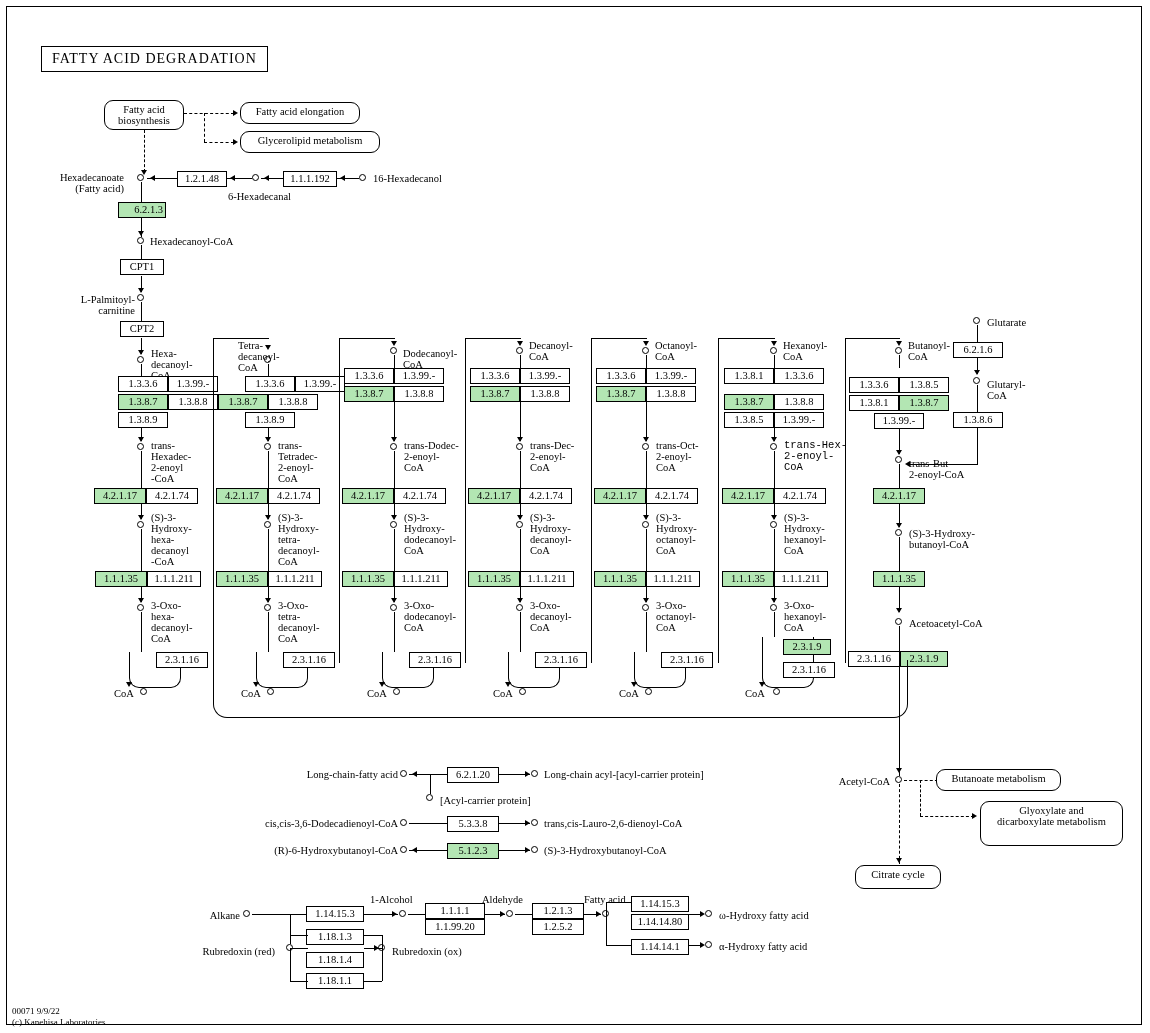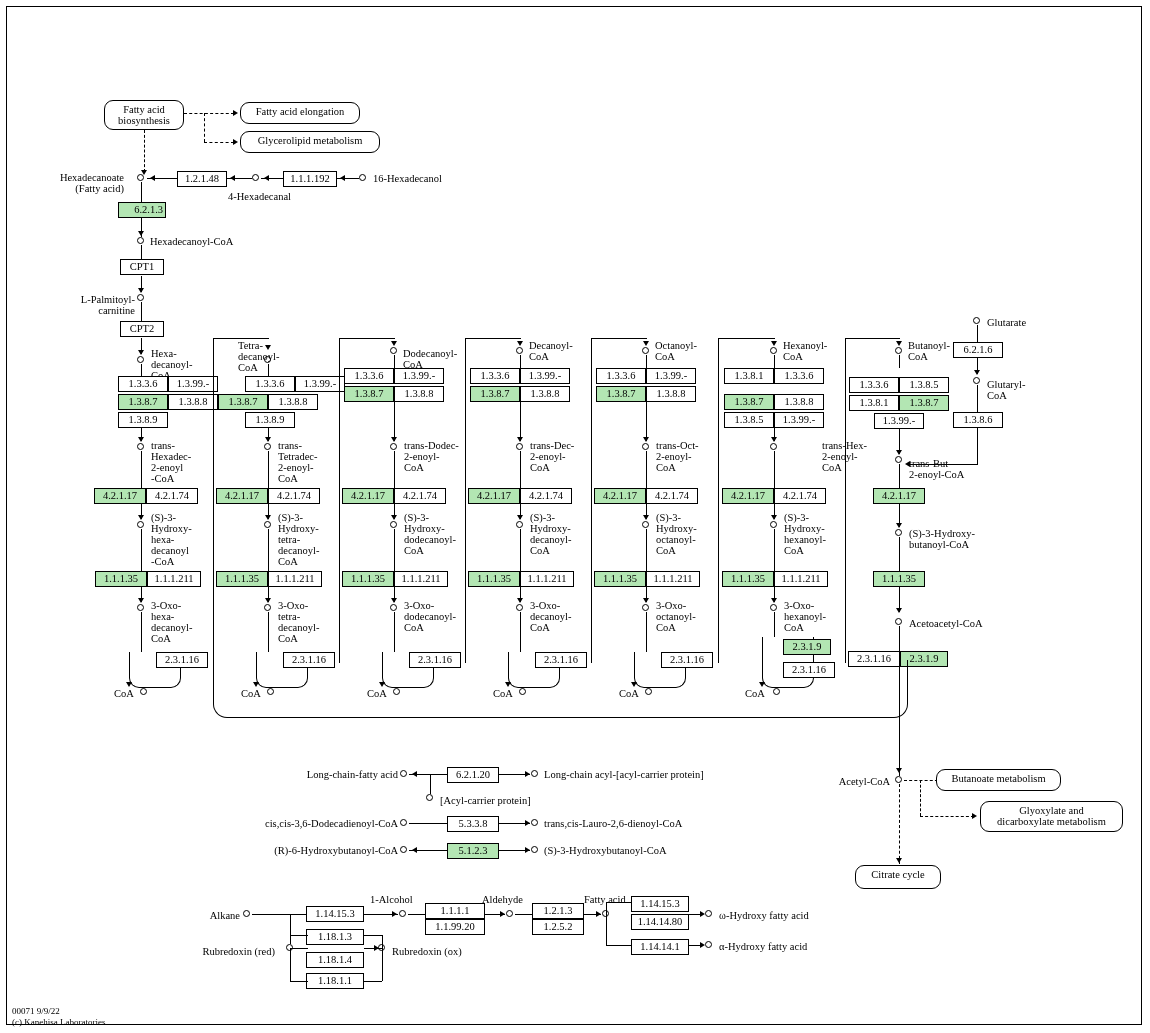--- a/index.html
+++ b/index.html
@@ -60,20 +60,21 @@
     position:absolute;border:1px solid #000;border-top:none;
     border-radius:0 0 14px 14px;box-sizing:border-box;
   }
 </style>
 </head>
 <body>
 
 <div id="canvas">
   <div class="border"></div>
 
+  <div class="title-box" style="left:41px;top:46px;">FATTY ACID DEGRADATION</div>
 
   <div class="rbox" style="left:104px;top:100px;width:80px;height:30px;white-space:pre;">Fatty acid
 biosynthesis</div>
   <div class="rbox" style="left:240px;top:102px;width:120px;height:22px;">Fatty acid elongation</div>
   <div class="rbox" style="left:240px;top:131px;width:140px;height:22px;">Glycerolipid metabolism</div>
 
   <div class="dhline" style="left:184px;top:113px;width:50px;"></div>
   <div class="arrow-r" style="left:233px;top:110px;"></div>
   <div class="dvline" style="left:204px;top:113px;height:29px;"></div>
   <div class="dhline" style="left:204px;top:142px;width:30px;"></div>
@@ -85,21 +86,21 @@
   <div class="lbl r" style="left:14px;top:172px;width:110px;">Hexadecanoate
 (Fatty acid)</div>
   <div class="node" style="left:137px;top:174px;"></div>
 
   <div class="hline" style="left:147px;top:178px;width:30px;"></div>
   <div class="ec" style="left:177px;top:171px;width:50px;text-align:center;">1.2.1.48</div>
   <div class="arrow-l" style="left:150px;top:175px;"></div>
   <div class="hline" style="left:227px;top:178px;width:25px;"></div>
   <div class="arrow-l" style="left:230px;top:175px;"></div>
   <div class="node" style="left:252px;top:174px;"></div>
-  <div class="lbl" style="left:228px;top:191px;">4-Hexadecanal</div>
+  <div class="lbl" style="left:228px;top:191px;">6-Hexadecanal</div>
 
   <div class="hline" style="left:261px;top:178px;width:22px;"></div>
   <div class="ec" style="left:283px;top:171px;width:54px;">1.1.1.192</div>
   <div class="arrow-l" style="left:264px;top:175px;"></div>
   <div class="hline" style="left:337px;top:178px;width:22px;"></div>
   <div class="arrow-l" style="left:340px;top:175px;"></div>
   <div class="node" style="left:359px;top:174px;"></div>
   <div class="lbl" style="left:373px;top:173px;">16-Hexadecanol</div>
 
   <div class="vline" style="left:141px;top:182px;height:20px;"></div>
@@ -349,21 +350,21 @@
     <div class="vline" style="left:774px;top:355px;height:13px;"></div>
     <div class="ec" style="left:724px;top:368px;width:50px;">1.3.8.1</div>
     <div class="ec" style="left:774px;top:368px;width:50px;">1.3.3.6</div>
     <div class="ec green" style="left:724px;top:394px;width:50px;">1.3.8.7</div>
     <div class="ec" style="left:774px;top:394px;width:50px;">1.3.8.8</div>
     <div class="ec" style="left:724px;top:412px;width:50px;">1.3.8.5</div>
     <div class="ec" style="left:774px;top:412px;width:50px;">1.3.99.-</div>
     <div class="vline" style="left:774px;top:427px;height:14px;"></div>
     <div class="arrow-d" style="left:771px;top:437px;"></div>
     <div class="node" style="left:770px;top:443px;"></div>
-    <div class="lbl" style="left:822px;top:440px;">trans-Hex-
+    <div class="lbl" style="left:784px;top:440px;font-family:Liberation Mono, monospace;">trans-Hex-
 2-enoyl-
 CoA</div>
     <div class="vline" style="left:774px;top:451px;height:37px;"></div>
     <div class="ec green" style="left:722px;top:488px;width:52px;">4.2.1.17</div>
     <div class="ec" style="left:774px;top:488px;width:52px;">4.2.1.74</div>
     <div class="vline" style="left:774px;top:503px;height:16px;"></div>
     <div class="arrow-d" style="left:771px;top:515px;"></div>
     <div class="node" style="left:770px;top:521px;"></div>
     <div class="lbl" style="left:784px;top:512px;">(S)-3-
 Hydroxy-
@@ -460,21 +461,21 @@
   <div class="node" style="left:895px;top:776px;"></div>
   <div class="lbl r" style="left:808px;top:776px;width:82px;">Acetyl-CoA</div>
 
   <div class="dhline" style="left:904px;top:780px;width:70px;"></div>
   <div class="arrow-r" style="left:972px;top:777px;"></div>
   <div class="rbox" style="left:936px;top:769px;width:125px;height:22px;">Butanoate metabolism</div>
 
   <div class="dvline" style="left:920px;top:780px;height:36px;"></div>
   <div class="dhline" style="left:920px;top:816px;width:54px;"></div>
   <div class="arrow-r" style="left:972px;top:813px;"></div>
-  <div class="rbox" style="left:980px;top:801px;width:143px;height:31px;white-space:pre;">Glyoxylate and
+  <div class="rbox" style="left:980px;top:801px;width:143px;height:45px;white-space:pre;">Glyoxylate and
 dicarboxylate metabolism</div>
 
   <div class="dvline" style="left:899px;top:784px;height:80px;"></div>
   <div class="arrow-d" style="left:896px;top:858px;"></div>
   <div class="rbox" style="left:855px;top:865px;width:86px;height:24px;">Citrate cycle</div>
 
   <div class="lbl r" style="left:280px;top:769px;width:118px;">Long-chain-fatty acid</div>
   <div class="node" style="left:400px;top:770px;"></div>
   <div class="hline" style="left:409px;top:774px;width:38px;"></div>
   <div class="arrow-l" style="left:412px;top:771px;"></div>

